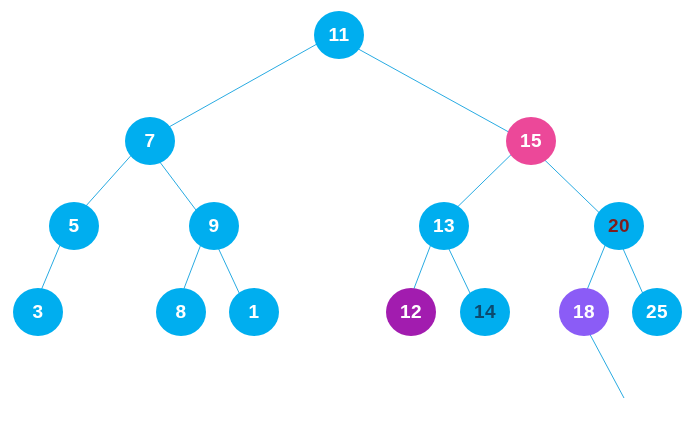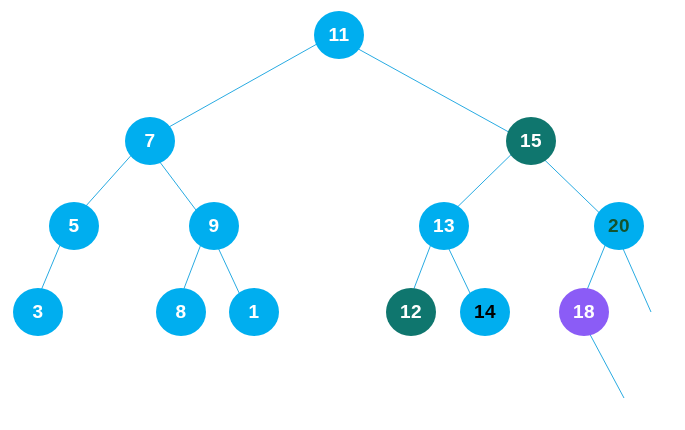--- a/index.html
+++ b/index.html
@@ -71,47 +71,50 @@
       <line x1="613" y1="226" x2="651" y2="312" stroke="#29ABE2" stroke-width="1"></line>
       <line x1="578" y1="312" x2="624" y2="398" stroke="#29ABE2" stroke-width="1"></line>
     </svg>
   <div id="node-layer">
       <div class="tree-node" style="left: 308px; top: 11px; width: 50px; height: 48px; background: rgb(0, 174, 239); color: rgb(255, 255, 255);">
         <span>11</span>
       </div>
       <div class="tree-node" style="left: 119px; top: 117px; width: 50px; height: 48px; background: rgb(0, 174, 239); color: rgb(255, 255, 255);">
         <span>7</span>
       </div>
-      <div class="tree-node" style="left: 500px; top: 117px; width: 50px; height: 48px; background: #0f766e; color: rgb(255, 255, 255);">
+      <div class="tree-node" style="left: 500px; top: 117px; width: 50px; height: 48px; background: #ec4899; color: rgb(255, 255, 255);">
         <span>15</span>
       </div>
       <div class="tree-node" style="left: 43px; top: 202px; width: 50px; height: 48px; background: rgb(0, 174, 239); color: rgb(255, 255, 255);">
         <span>5</span>
       </div>
       <div class="tree-node" style="left: 183px; top: 202px; width: 50px; height: 48px; background: rgb(0, 174, 239); color: rgb(255, 255, 255);">
         <span>9</span>
       </div>
       <div class="tree-node" style="left: 413px; top: 202px; width: 50px; height: 48px; background: rgb(0, 174, 239); color: rgb(255, 255, 255);">
         <span>13</span>
       </div>
-      <div class="tree-node" style="left: 588px; top: 202px; width: 50px; height: 48px; background: rgb(0, 174, 239); color: #14532d;">
+      <div class="tree-node" style="left: 588px; top: 202px; width: 50px; height: 48px; background: rgb(0, 174, 239); color: #7f1d1d;">
         <span>20</span>
       </div>
       <div class="tree-node" style="left: 7px; top: 288px; width: 50px; height: 48px; background: rgb(0, 174, 239); color: rgb(255, 255, 255);">
         <span>3</span>
       </div>
       <div class="tree-node" style="left: 150px; top: 288px; width: 50px; height: 48px; background: rgb(0, 174, 239); color: rgb(255, 255, 255);">
         <span>8</span>
       </div>
       <div class="tree-node" style="left: 223px; top: 288px; width: 50px; height: 48px; background: rgb(0, 174, 239); color: rgb(255, 255, 255);">
         <span>1</span>
       </div>
-      <div class="tree-node" style="left: 380px; top: 288px; width: 50px; height: 48px; background: #0f766e; color: rgb(255, 255, 255);">
+      <div class="tree-node" style="left: 380px; top: 288px; width: 50px; height: 48px; background: #a21caf; color: rgb(255, 255, 255);">
         <span>12</span>
       </div>
-      <div class="tree-node" style="left: 454px; top: 288px; width: 50px; height: 48px; background: rgb(0, 174, 239); color: #000000;">
+      <div class="tree-node" style="left: 454px; top: 288px; width: 50px; height: 48px; background: rgb(0, 174, 239); color: #0c4a6e;">
         <span>14</span>
       </div>
       <div class="tree-node" style="left: 553px; top: 288px; width: 50px; height: 48px; background: #8b5cf6; color: rgb(255, 255, 255);">
         <span>18</span>
       </div>
+      <div class="tree-node" style="left: 626px; top: 288px; width: 50px; height: 48px; background: rgb(0, 174, 239); color: rgb(255, 255, 255);">
+        <span>25</span>
+      </div>
     </div>
 </div>
 
 </body></html>

